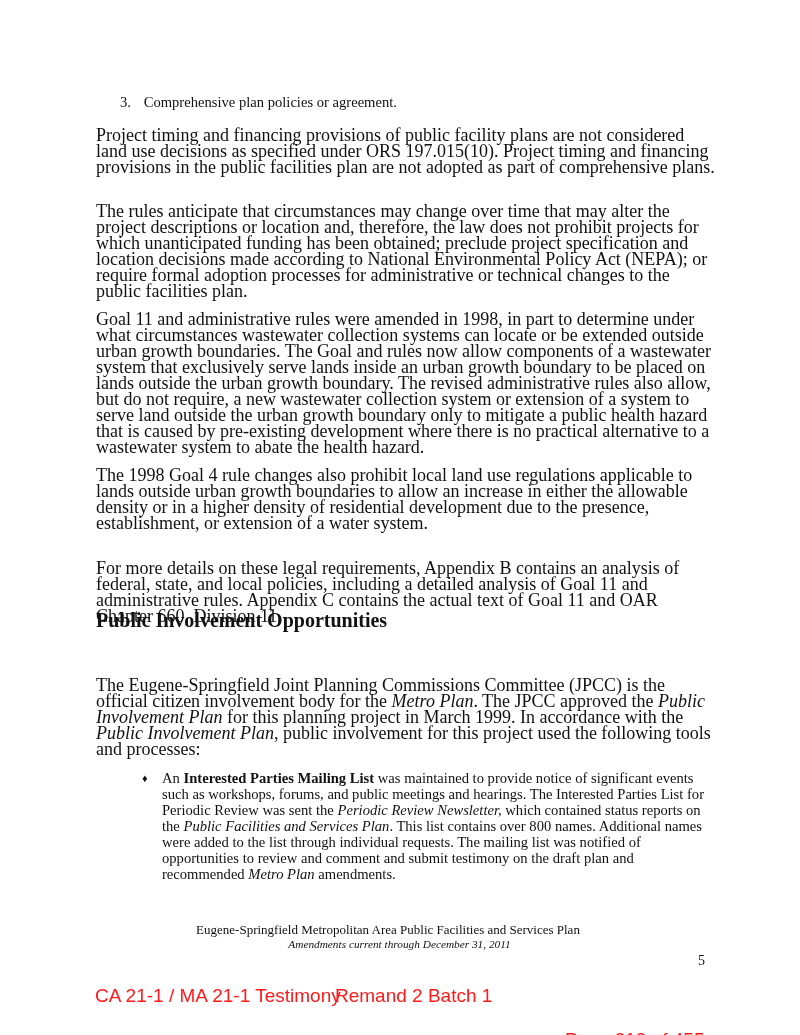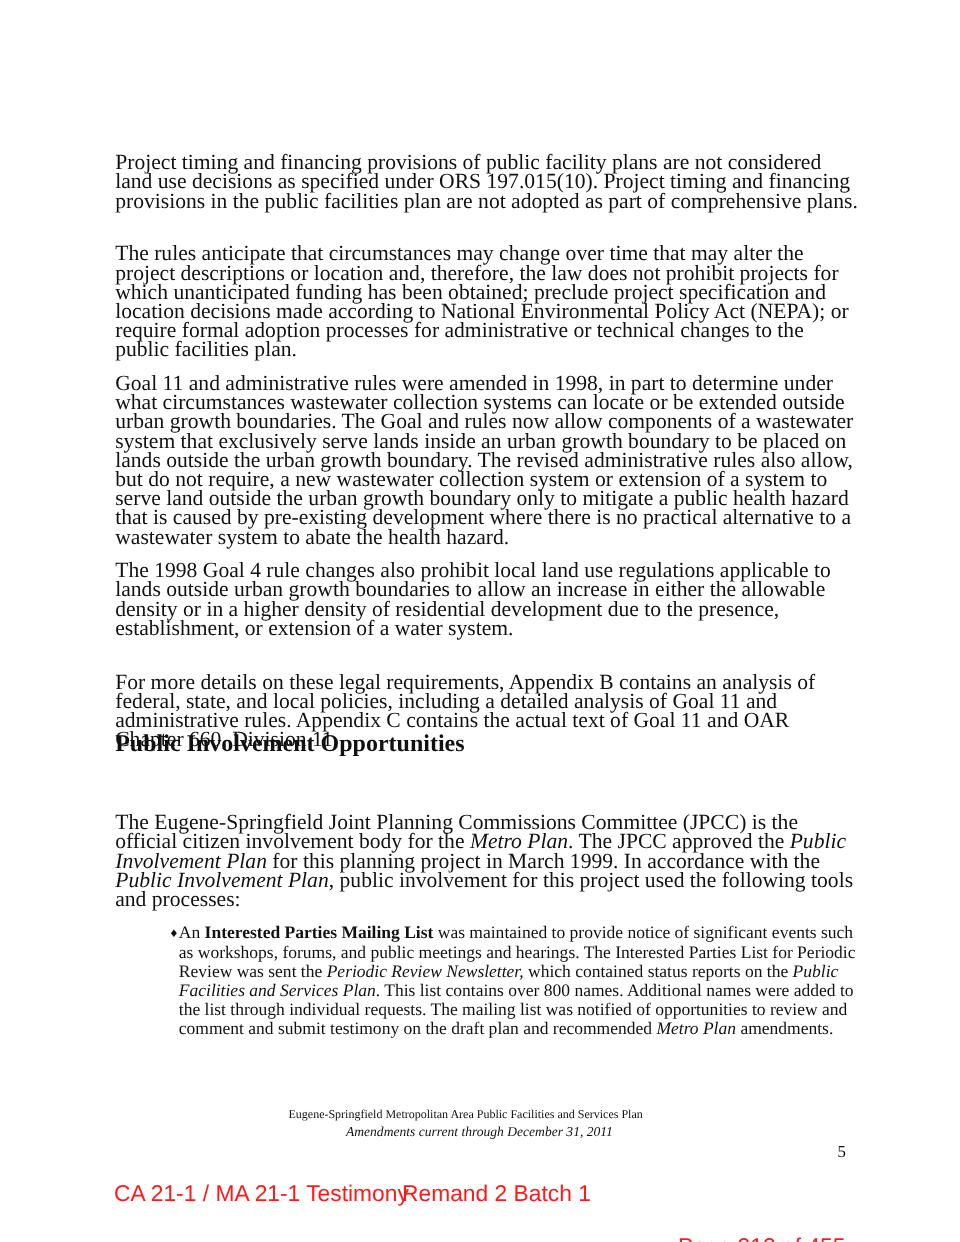--- a/index.html
+++ b/index.html
@@ -5,33 +5,37 @@
   html, body { margin: 0; padding: 0; background: #ffffff; }
   body { width: 800px; height: 1035px; position: relative; overflow: hidden;
          font-family: "Liberation Serif", serif; color: #111111; }
   .page { position: absolute; left: 0; top: 0; width: 800px; height: 1035px; }
   .block { position: absolute; left: 96px; width: 620px; font-size: 18px; line-height: 16px; margin: 0; }
   .numbered { position: absolute; left: 120px; top: 94px; font-size: 14.6px; line-height: 16px; }
   .numbered .num { display: inline-block; width: 20px; }
   h2.section { position: absolute; left: 96px; top: 608px; margin: 0; font-size: 20px; font-weight: bold; line-height: 24px; }
   .bullet-item { position: absolute; left: 140px; top: 770px; width: 580px; font-size: 14.6px; line-height: 16px; }
   .bullet-item .glyph { position: absolute; left: 2px; top: 0; font-size: 11px; }
-  .bullet-item .text { margin-left: 9px; display: block; }
-  .footer-title { position: absolute; left: 0; width: 776px; top: 922px; text-align: center; font-size: 10px; line-height: 15px; }
+  .bullet-item .text { margin-left: 22px; display: block; }
+  .footer-title { position: absolute; left: 0; width: 776px; top: 922px; text-align: center; font-size: 13px; line-height: 15px; }
   .footer-sub { position: absolute; left: 0; width: 799px; top: 937px; text-align: center; font-size: 11.3px; font-style: italic; line-height: 14px; }
   .page-num { position: absolute; left: 698px; top: 953px; font-size: 14px; }
   .stamp { position: absolute; top: 985px; font-family: "Liberation Sans", sans-serif; font-size: 19px; color: #ff1a1a; }
   .s1 { left: 95px; } .s2 { left: 335px; } .s3 { left: 565px; margin-top: 44px; }
   i { font-style: italic; } b { font-weight: bold; }
 </style>
 </head>
 <body>
 
 <div class="page">
 
+  <div class="numbered">
+    <span class="num">3.</span>
+    <span>Comprehensive plan policies or agreement.</span>
+  </div>
 
   <p class="block" style="top:127px">Project timing and financing provisions of public facility plans are not considered land use decisions as specified under ORS 197.015(10).  Project timing and financing provisions in the public facilities plan are not adopted as part of comprehensive plans.</p>
   <p class="block" style="top:203px">The rules anticipate that circumstances may change over time that may alter the project descriptions or location and, therefore, the law does not prohibit projects for which unanticipated funding has been obtained; preclude project specification and location decisions made according to National Environmental Policy Act (NEPA); or require formal adoption processes for administrative or technical changes to the public facilities plan.</p>
   <p class="block" style="top:311px">Goal 11 and administrative rules were amended in 1998, in part to determine under what circumstances wastewater collection systems can locate or be extended outside urban growth boundaries.  The Goal and rules now allow components of a wastewater system that exclusively serve lands inside an urban growth boundary to be placed on lands outside the urban growth boundary.  The revised administrative rules also allow, but do not require, a new wastewater collection system or extension of a system to serve land outside the urban growth boundary only to mitigate a public health hazard that is caused by pre-existing development where there is no practical alternative to a wastewater system to abate the health hazard.</p>
   <p class="block" style="top:467px">The 1998 Goal 4 rule changes also prohibit local land use regulations applicable to lands outside urban growth boundaries to allow an increase in either the allowable density or in a higher density of residential development due to the presence, establishment, or extension of a water system.</p>
   <p class="block" style="top:560px">For more details on these legal requirements, Appendix B contains an analysis of federal, state, and local policies, including a detailed analysis of Goal 11 and administrative rules.  Appendix C contains the actual text of Goal 11 and OAR Chapter 660, Division 11.</p>
 
   <h2 class="section">Public Involvement Opportunities</h2>
 
   <p class="block" style="top:677px"><span>The Eugene-Springfield Joint Planning Commissions Committee (JPCC) is the official citizen involvement body for the </span><i>Metro Plan</i><span>.  The JPCC approved the </span><i>Public Involvement Plan</i><span> for this planning project in March 1999.  In accordance with the </span><i>Public Involvement Plan</i><span>, public involvement for this project used the following tools and processes:</span></p>

